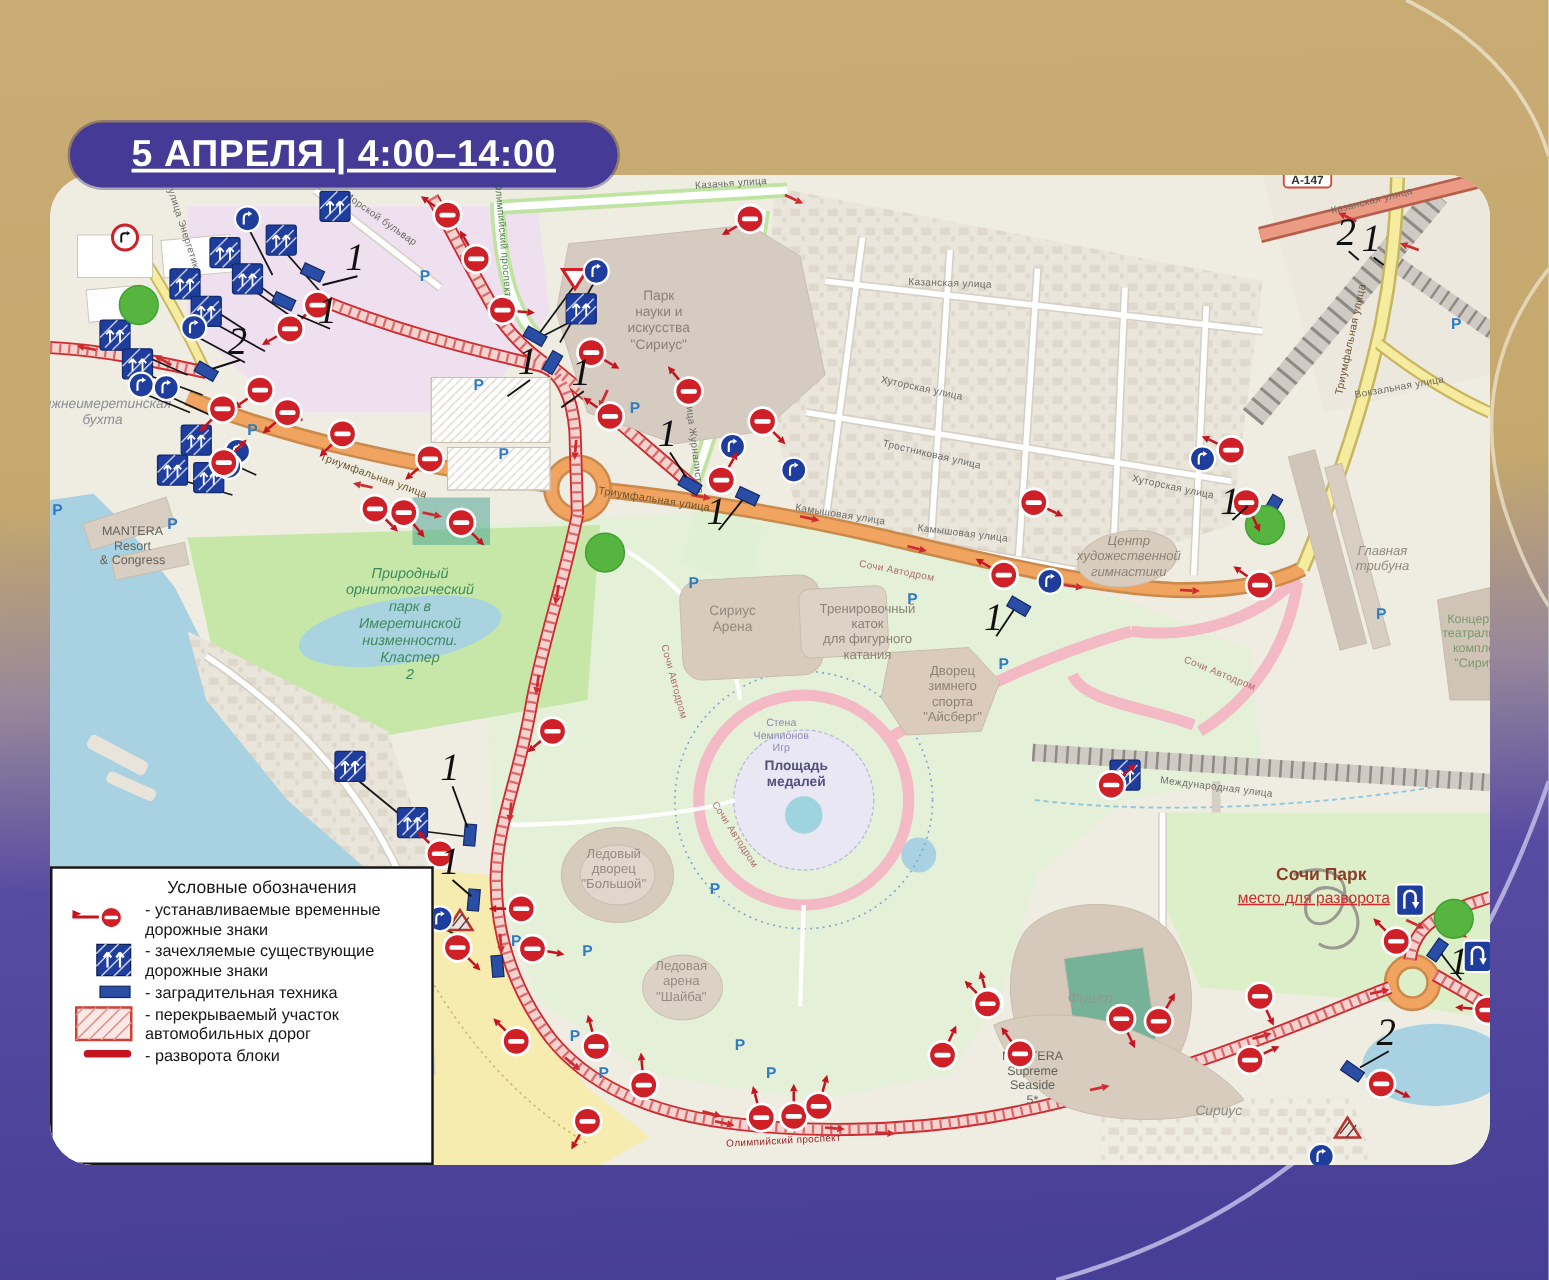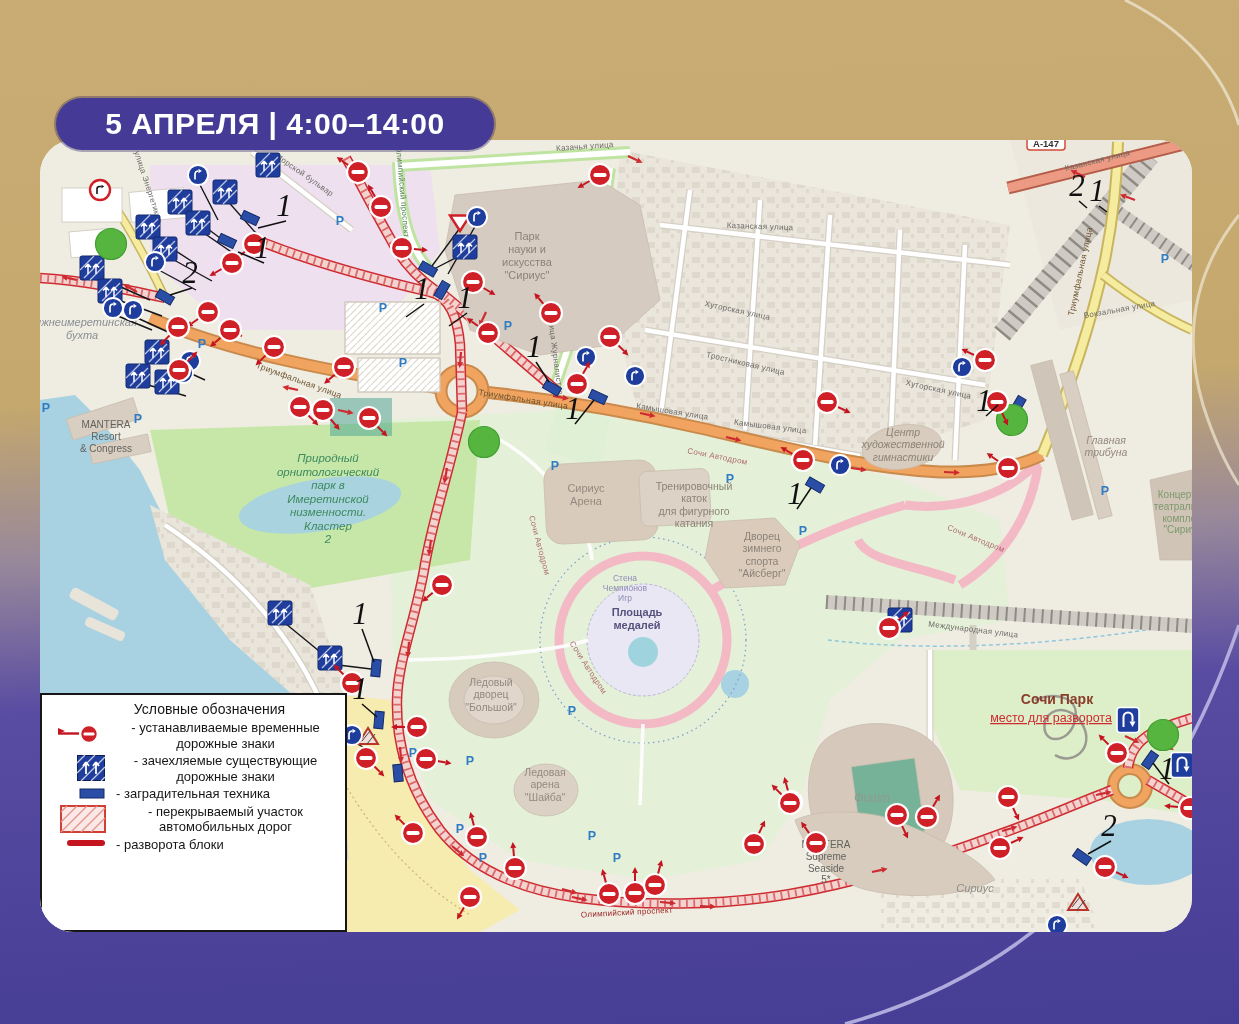--- a/index.html
+++ b/index.html
@@ -6,27 +6,27 @@
   body{width:1239px;height:1024px;overflow:hidden;font-family:"Liberation Sans",sans-serif;}
   .stage{position:relative;width:1239px;height:1024px;
     background:linear-gradient(178deg,#C9AC74 0%,#C5A86D 38%,#97879B 53%,#584BA2 67%,#463D94 100%);}
   #decor{position:absolute;left:0;top:0;pointer-events:none;}
   .map-area{position:absolute;left:40px;top:140px;width:1152px;height:792px;
     border-radius:34px;overflow:hidden;background:#EFECE2;}
   #map-svg{position:absolute;left:0;top:0;width:100%;height:100%;display:block;}
   .badge{position:absolute;left:56px;top:98px;width:438px;height:52px;background:#453B96;
     border-radius:27px;display:flex;align-items:center;justify-content:center;z-index:30;
     box-shadow:0 0 0 2px rgba(38,32,96,.35);}
-  .badge span{color:#fff;font-size:30px;font-weight:bold;letter-spacing:.5px;white-space:nowrap;}
+  .badge span{color:#fff;font-size:30px;font-weight:bold;letter-spacing:.5px;white-space:nowrap;text-decoration:underline;}
   .legend{position:absolute;left:0px;top:553px;width:307px;height:239px;background:#fff;
     border:2px solid #161616;box-sizing:border-box;z-index:20;padding:4px 10px 2px 2px;color:#161616;}
   .legend-title{text-align:center;font-size:14px;margin:2px 0 3px 40px;}
   .lrow{display:flex;align-items:flex-start;margin-bottom:2px;}
   .licon{width:72px;min-width:72px;display:flex;justify-content:flex-end;padding-right:9px;box-sizing:border-box;}
-  .ltext{font-size:13px;line-height:15.5px;text-align:center;}
+  .ltext{font-size:13px;line-height:15.5px;}
   .r1 .licon{margin-top:4px;} .r5 .licon{margin-top:1px;}
 </style>
 </head>
 <body>
 <div class="stage">
 
 <svg id="decor" width="1239" height="1024" viewBox="0 0 1239 1024">
   <path d="M1125,0 Q1215,45 1239,125" stroke="#EADFC7" stroke-width="3" fill="none" opacity="0.85"></path>
   <path d="M1239,215 Q1172,300 1203,405 Q1218,452 1239,485" stroke="#EADFC7" stroke-width="3" fill="none" opacity="0.8"></path>
   <path d="M845,1024 Q1130,945 1239,625" stroke="#BDB7E4" stroke-width="3.5" fill="none" opacity="0.9"></path>

